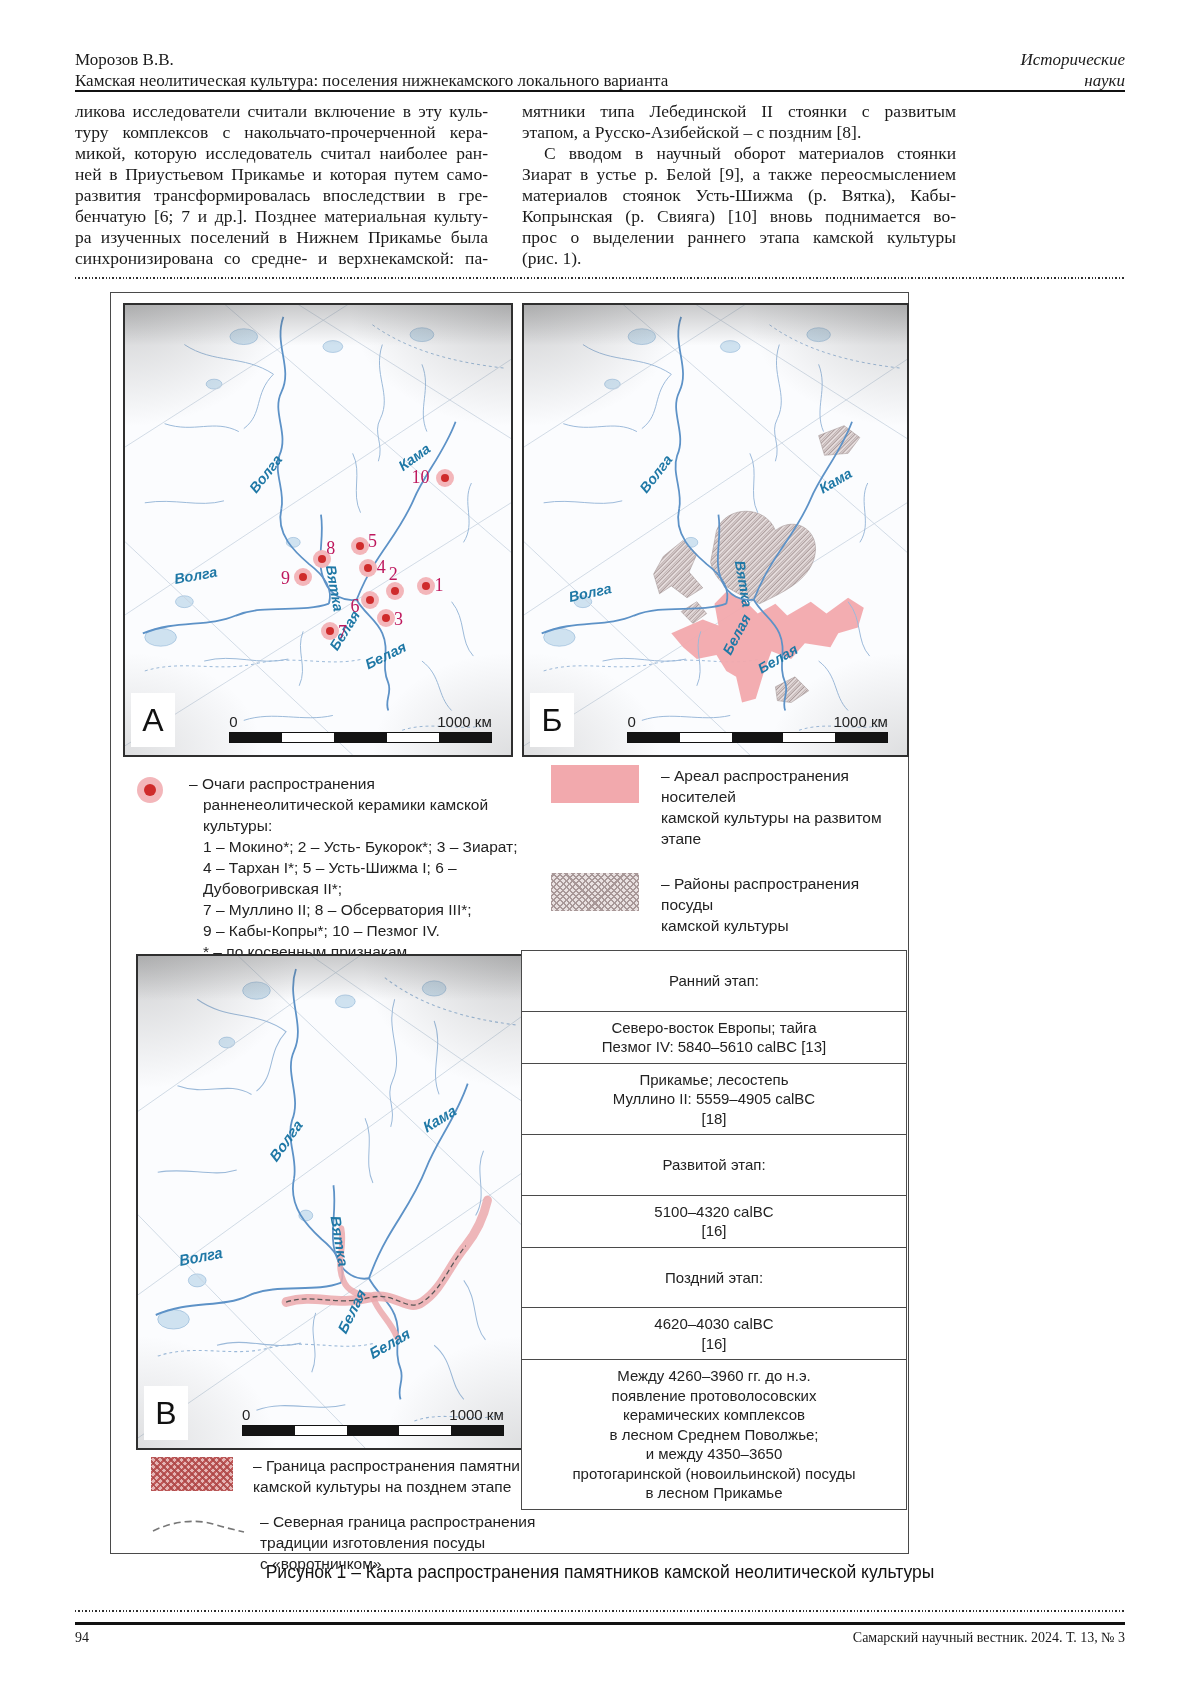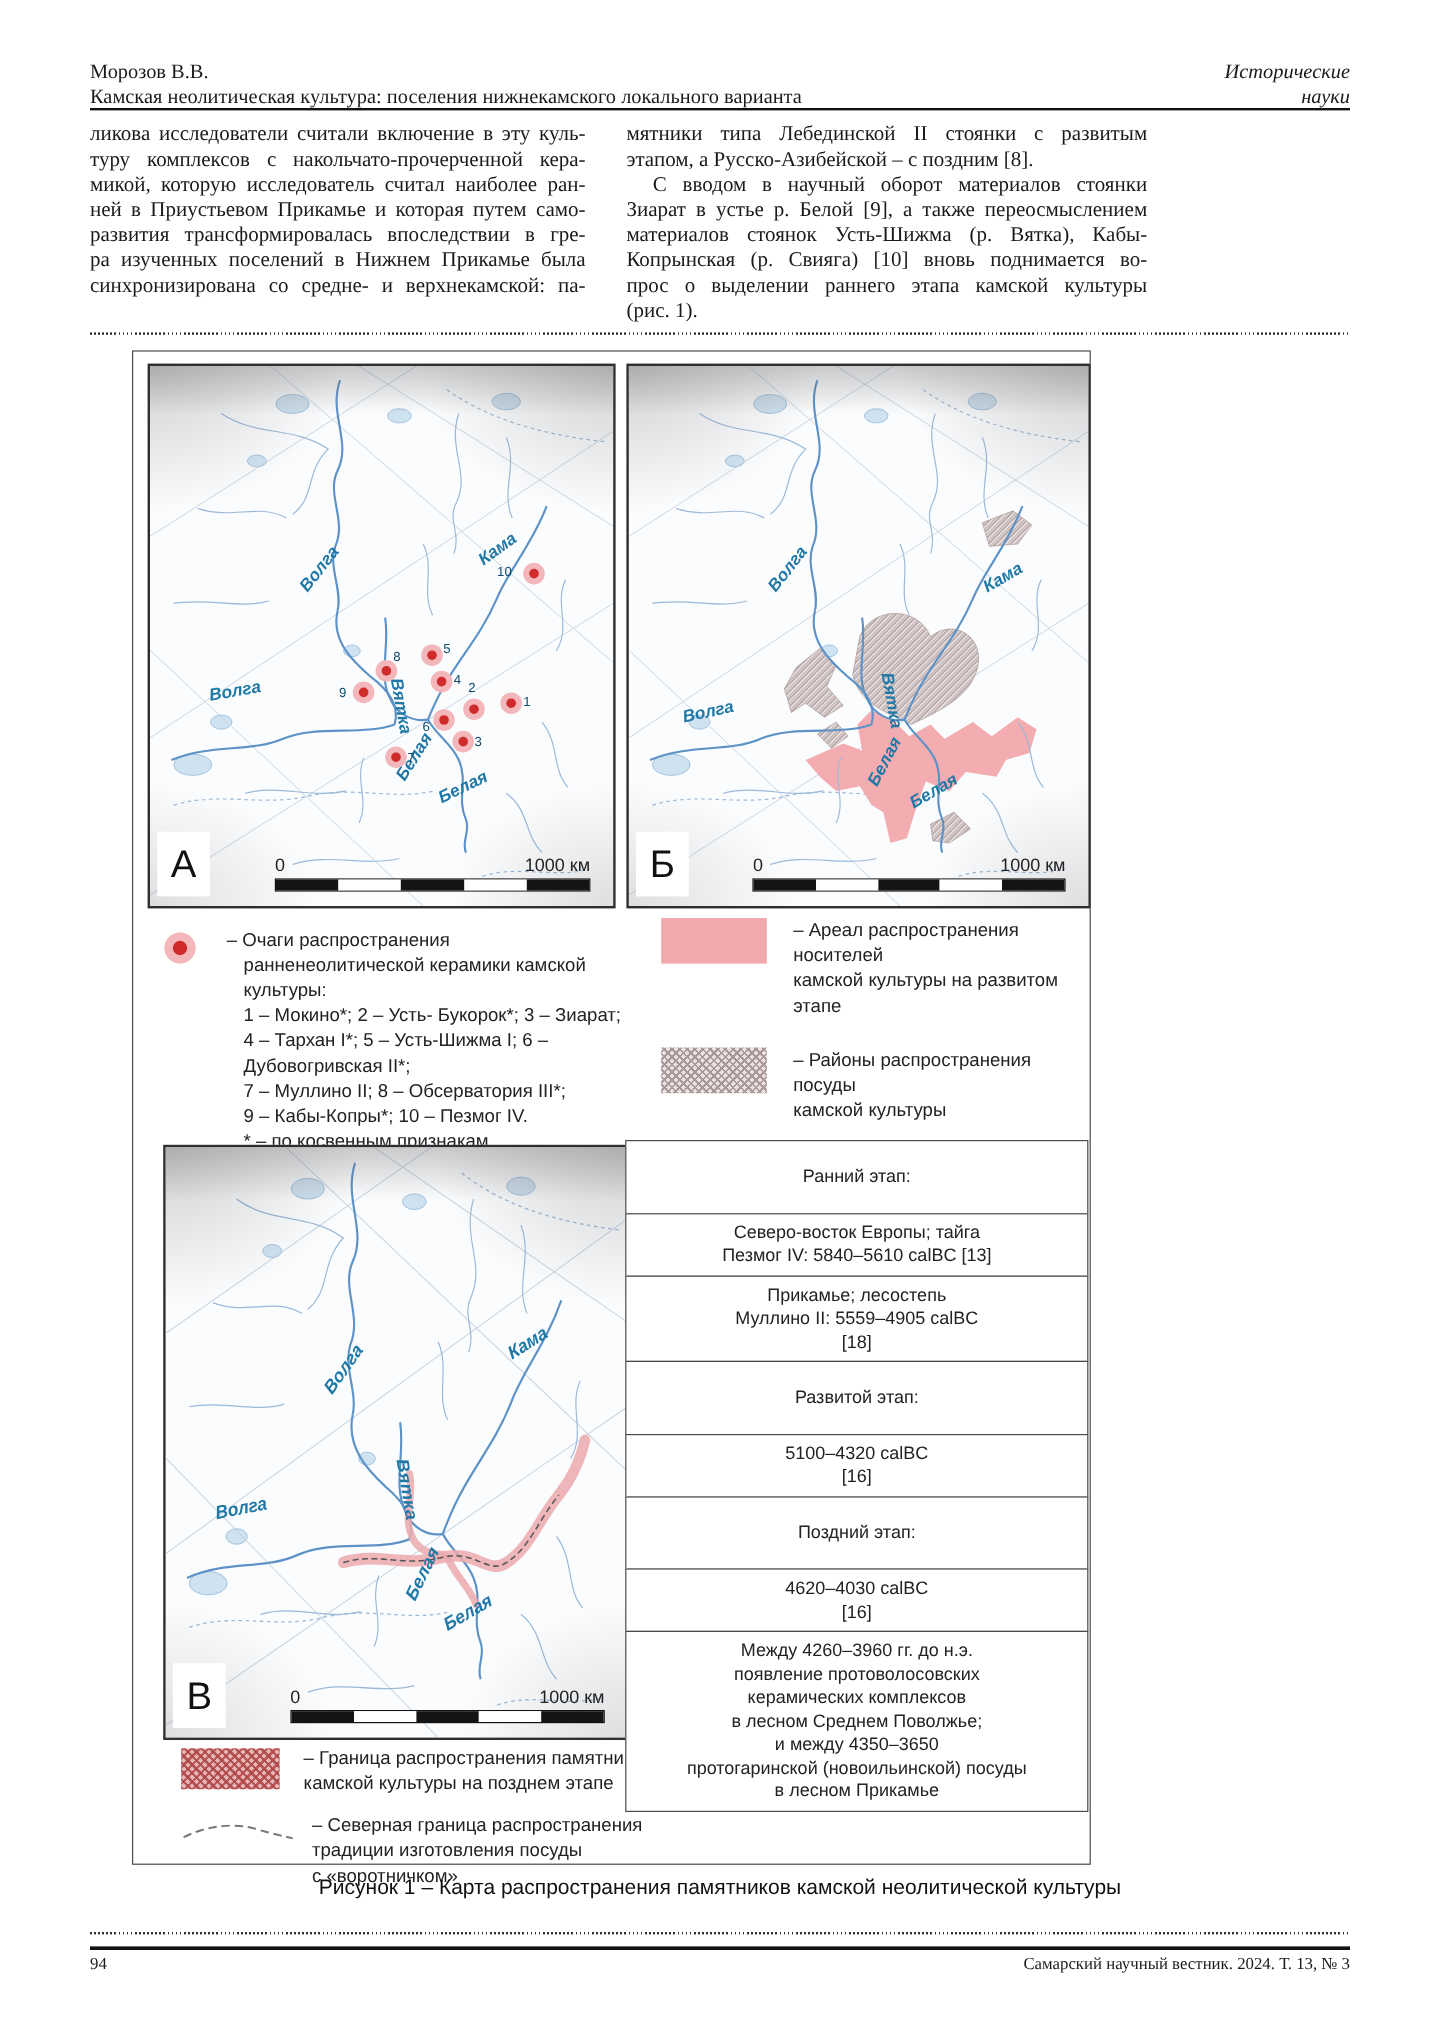--- a/index.html
+++ b/index.html
@@ -47,21 +47,21 @@
   .scalelabels{display:flex;justify-content:space-between;margin-bottom:2px;}
   .scalestrip{display:flex;height:9px;border:1px solid #111;background:#fff;}
   .scalestrip div{flex:1;}
   .scalestrip div:nth-child(odd){background:#141414;}
   .scalestrip div:nth-child(even){background:#ffffff;}
   
   .pt{position:absolute;width:18px;height:18px;border-radius:50%;transform:translate(-50%,-50%);z-index:4;}
   .pt::after{content:"";position:absolute;left:50%;top:50%;width:8px;height:8px;border-radius:50%;
     transform:translate(-50%,-50%);}
   .ptnum{position:absolute;transform:translate(-50%,-50%);z-index:4;
-    font-family:Liberation Sans, sans-serif;font-size:11px;color:#0c4a6e;}
+    font-family:Liberation Serif, serif;font-size:18px;color:#be185d;}
   
   .legend{position:absolute;font-family:"Liberation Sans","DejaVu Sans",sans-serif;font-size:15.5px;line-height:21px;color:#222;}
   #legA{left:16px;top:480px;width:400px;}
   #legA .dotsym{position:absolute;left:10px;top:4px;width:26px;height:26px;border-radius:50%;}
   #legA .dotsym::after{content:"";position:absolute;left:50%;top:50%;width:12px;height:12px;border-radius:50%;transform:translate(-50%,-50%);}
   #legA .ltxt{margin-left:62px;}
   #legA .ltxt div:not(:first-child){padding-left:14px;}
   #legB{left:440px;top:472px;width:356px;}
   .legrow{display:flex;margin-bottom:24px;}
   .legrow .sw{flex:none;width:88px;height:38px;margin-right:22px;}
@@ -102,20 +102,21 @@
   <span class="sec">науки</span>
 </div>
 <div id="headrule"></div>
 
 <div class="col" id="colL">
     <div class="bline">ликова исследователи считали включение в эту куль-</div>
     <div class="bline">туру комплексов с накольчато-прочерченной кера-</div>
     <div class="bline">микой, которую исследователь считал наиболее ран-</div>
     <div class="bline">ней в Приустьевом Прикамье и которая путем само-</div>
     <div class="bline">развития трансформировалась впоследствии в гре-</div>
+    <div class="bline">бенчатую [6; 7 и др.]. Позднее материальная культу-</div>
     <div class="bline">ра изученных поселений в Нижнем Прикамье была</div>
     <div class="bline">синхронизирована со средне- и верхнекамской: па-</div>
   </div>
 <div class="col" id="colR">
     <div class="bline">мятники типа Лебединской II стоянки с развитым</div>
     <div class="bline end">этапом, а Русско-Азибейской – с поздним [8].</div>
     <div class="bline ind">С вводом в научный оборот материалов стоянки</div>
     <div class="bline">Зиарат в устье р. Белой [9], а также переосмыслением</div>
     <div class="bline">материалов стоянок Усть-Шижма (р. Вятка), Кабы-</div>
     <div class="bline">Копрынская (р. Свияга) [10] вновь поднимается во-</div>

